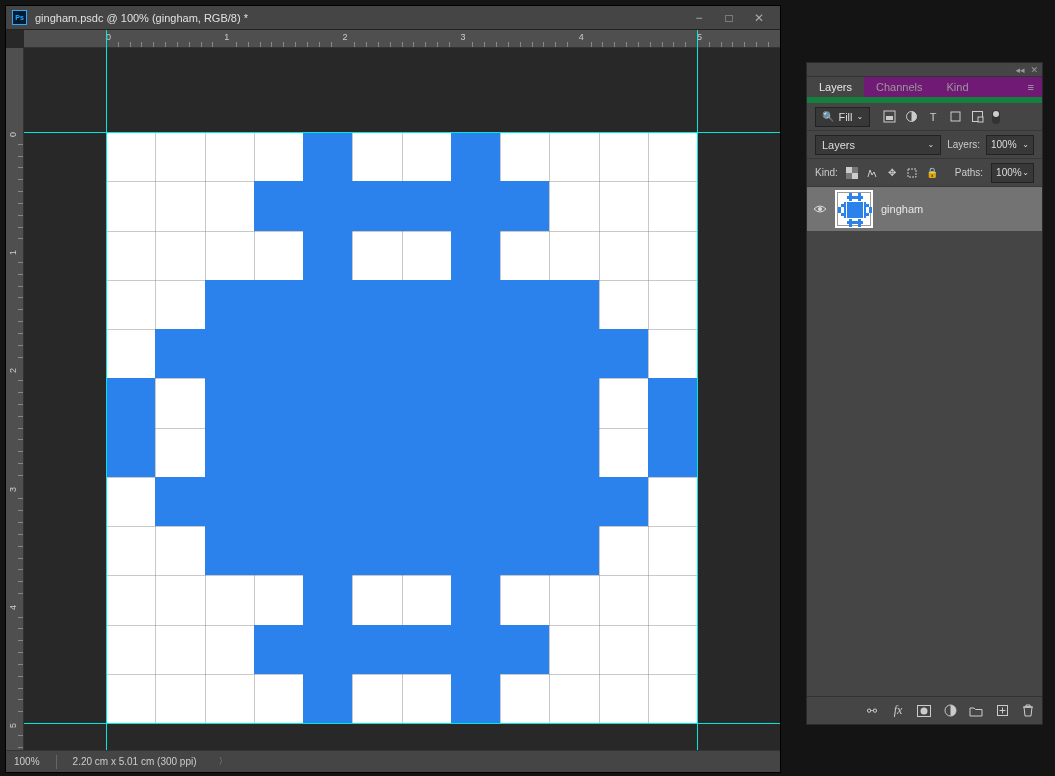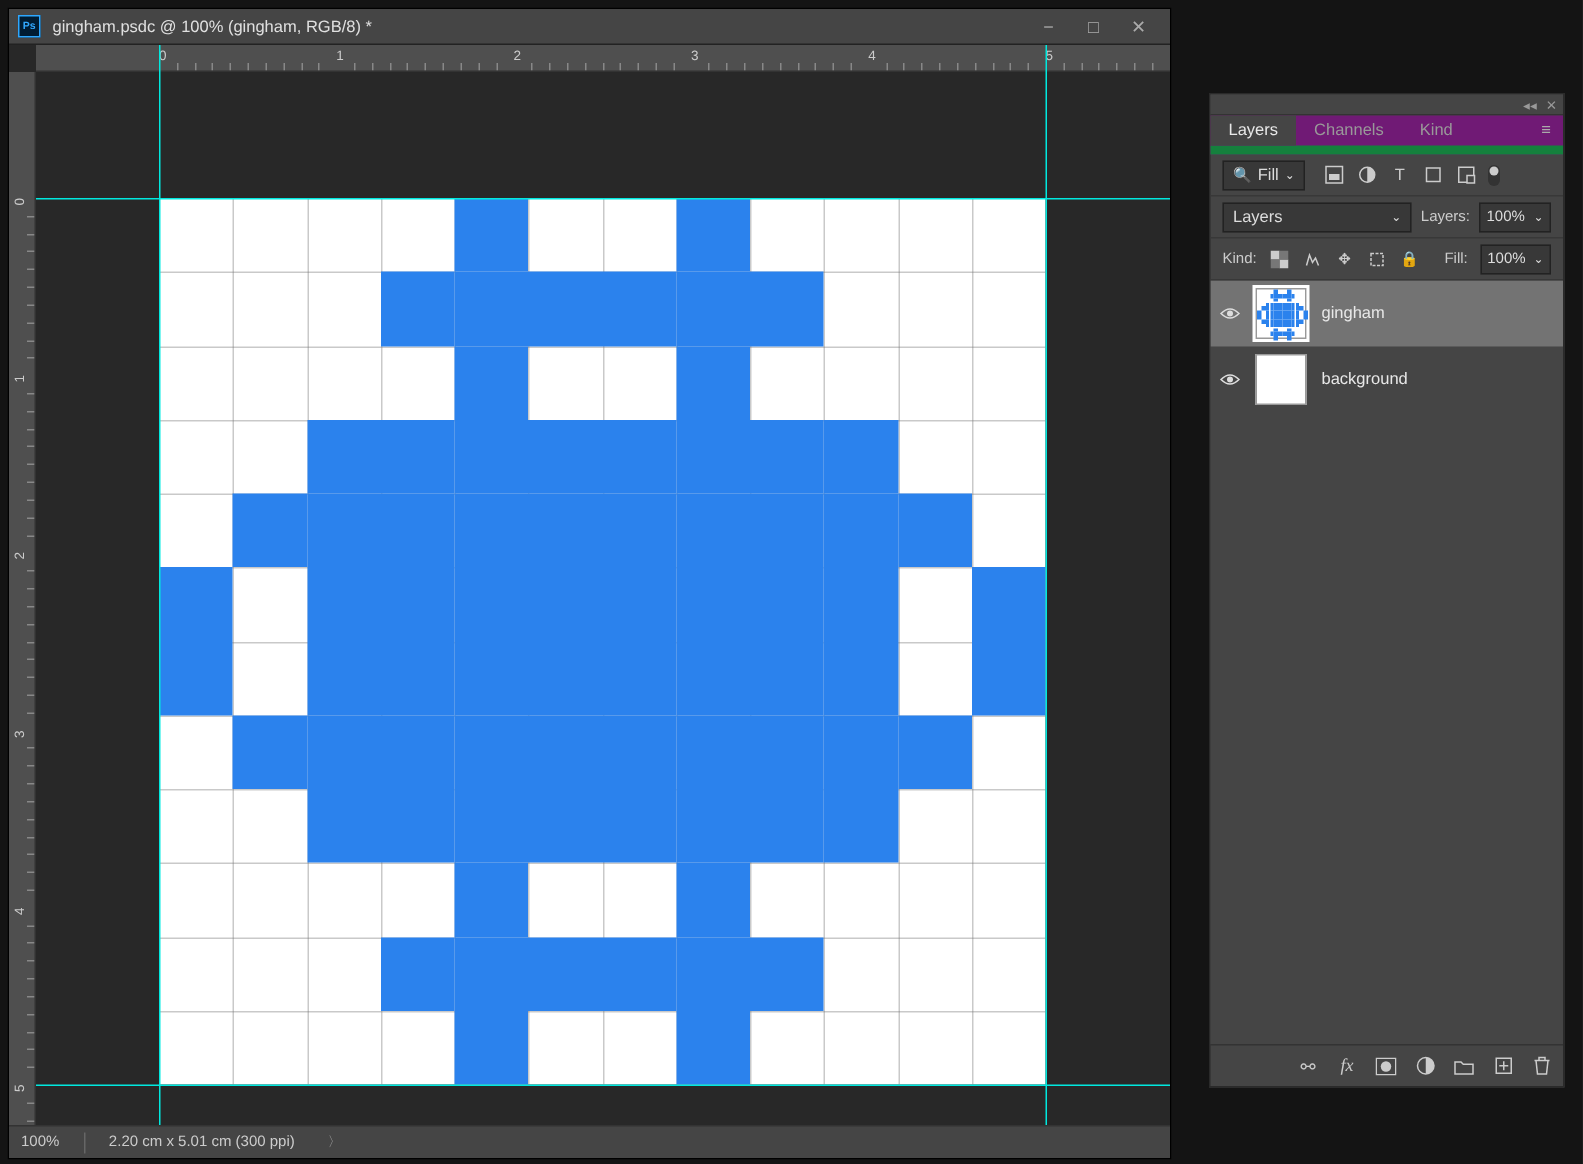--- a/index.html
+++ b/index.html
@@ -374,21 +374,21 @@
         </svg>
       </div>
     <div class="fi">✥</div>
     <div class="fi">
         <svg width="12" height="12" viewBox="0 0 12 12">
           <rect x="2" y="2" width="8" height="8" fill="none" stroke="#ccc" stroke-dasharray="2 1"></rect>
         </svg>
       </div>
     <div class="fi">🔒</div>
     <span style="flex:1"></span>
-    <span class="opacity-label">Fill:</span>
+    <span class="opacity-label">Paths:</span>
     <div class="pct-box">
       <span>100%</span>
       <span class="chev">⌄</span>
     </div>
   </div>
   <div class="layer-list" id="layerList">
       <div class="layer selected">
         <div class="eye">
           <svg width="14" height="10" viewBox="0 0 14 10">
             <path d="M1 5 Q7 -1 13 5 Q7 11 1 5 Z" fill="none" stroke="#ddd"></path>
@@ -470,30 +470,20 @@
             <div style="position:absolute;left:14.166666666666668px;top:28.333333333333336px;width:2.8333333333333335px;height:2.8333333333333335px;background:#2b82ed"></div>
             <div style="position:absolute;left:17px;top:28.333333333333336px;width:2.8333333333333335px;height:2.8333333333333335px;background:#2b82ed"></div>
             <div style="position:absolute;left:19.833333333333336px;top:28.333333333333336px;width:2.8333333333333335px;height:2.8333333333333335px;background:#2b82ed"></div>
             <div style="position:absolute;left:22.666666666666668px;top:28.333333333333336px;width:2.8333333333333335px;height:2.8333333333333335px;background:#2b82ed"></div>
             <div style="position:absolute;left:11.333333333333334px;top:31.166666666666668px;width:2.8333333333333335px;height:2.8333333333333335px;background:#2b82ed"></div>
             <div style="position:absolute;left:19.833333333333336px;top:31.166666666666668px;width:2.8333333333333335px;height:2.8333333333333335px;background:#2b82ed"></div>
           </div>
         </div>
         <div class="layer-name">gingham</div>
       </div>
-      <div class="layer">
-        <div class="eye">
-          <svg width="14" height="10" viewBox="0 0 14 10">
-            <path d="M1 5 Q7 -1 13 5 Q7 11 1 5 Z" fill="none" stroke="#ddd"></path>
-            <circle cx="7" cy="5" r="2" fill="#ddd"></circle>
-          </svg>
-        </div>
-        <div class="thumb"></div>
-        <div class="layer-name">background</div>
-      </div>
     </div>
   <div class="panel-bottom">
     <div class="fi">⚯</div>
     <div class="fi" style="font-style:italic;font-family:Georgia">fx</div>
     <div class="fi">
         <svg width="14" height="12" viewBox="0 0 14 12">
           <rect x="0.5" y="0.5" width="13" height="11" fill="none" stroke="#ccc"></rect>
           <circle cx="7" cy="6" r="3.5" fill="#ccc"></circle>
         </svg>
       </div>

